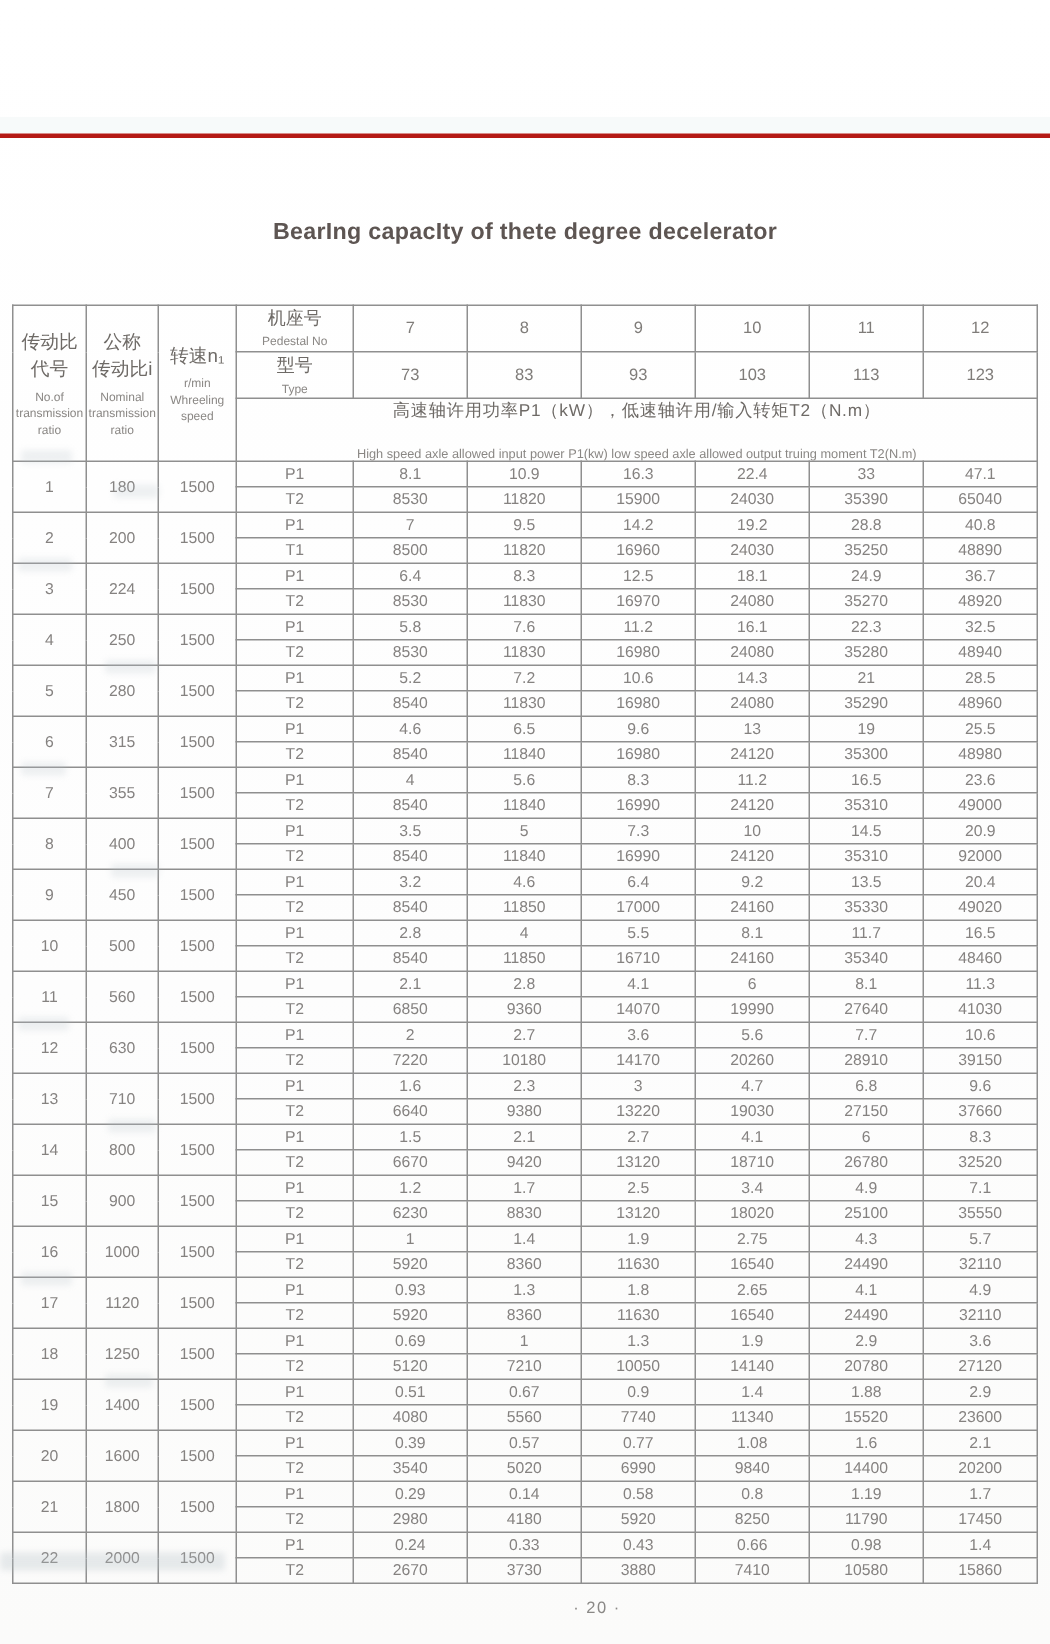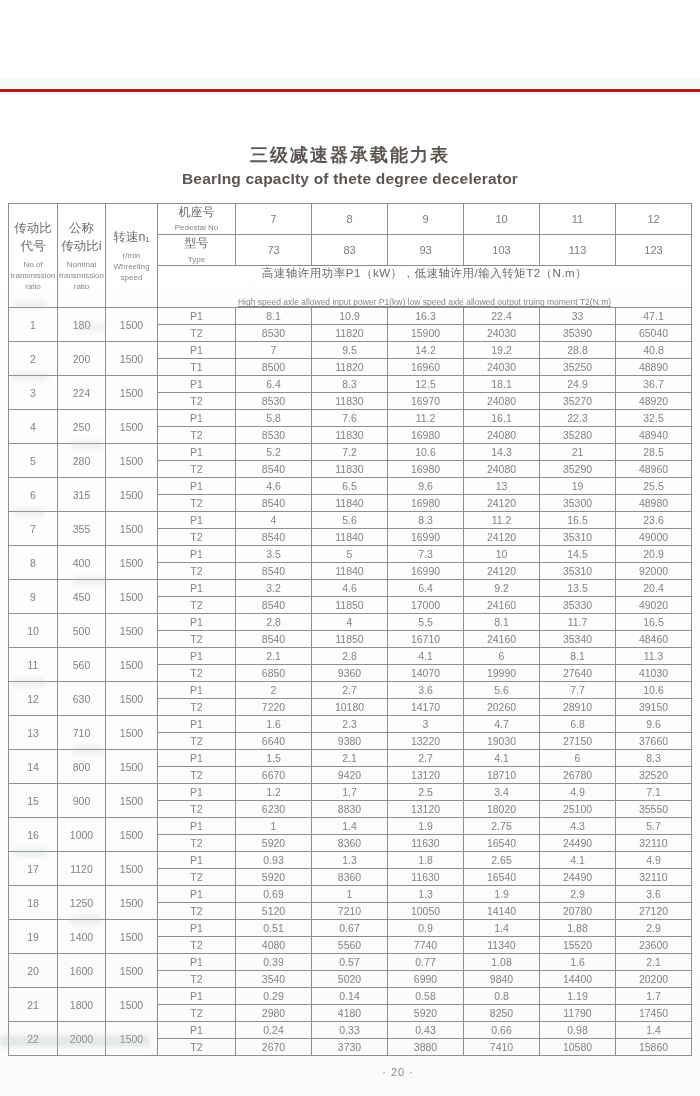--- a/index.html
+++ b/index.html
@@ -25,38 +25,37 @@
   col.c1{width:49px;} col.c2{width:48px;} col.c3{width:52px;} col.c4{width:78px;}
   tr.hdr-a td{height:26px;}
   tr.hdr-b td{height:27px;}
   tr.note-row td{height:37px;}
   .hdr-num{font-size:11px;color:#807d7a;}
   .zh{font-size:12px;color:#6e6a66;line-height:1.45;white-space:pre-line;display:block;}
   .en{font-size:8px;color:#8a8784;line-height:1.35;white-space:pre-line;display:block;margin-top:2px;}
   .left-hdr .zh{font-size:12.5px;}
   .left-hdr .en{margin-top:5px;}
   .note-zh{font-size:11.5px;color:#6e6a66;display:block;letter-spacing:.5px;}
-  .note-en{font-size:8.5px;color:#8a8784;display:block;margin-top:16px;text-decoration:underline;}
+  .note-en{font-size:8.5px;color:#8a8784;display:block;margin-top:16px;}
   tr.dr td{height:16px;font-size:10.5px;color:#858280;}
   td.c-no,td.c-ratio,td.c-speed{font-size:11px;color:#817e7b;}
   .page-num{
     position:absolute;left:0;top:1066px;width:700px;text-align:center;
     font-size:11px;color:#8a8886;letter-spacing:1px;padding-left:48px;
   }
   
   .ghost{position:absolute;background:#b4bfc6;opacity:.22;filter:blur(2px);border-radius:2px;}
 </style>
 </head>
 <body>
 
 <div class="top-band"></div>
 <div class="red-rule"></div>
 
 <div class="titles">
-  <div class="title-zh">三级减速器承载能力表</div>
   <div class="title-en">BearIng capacIty of thete degree decelerator</div>
 </div>
 
 <table class="cap">
   <colgroup>
     <col class="c1">
       <col class="c2">
       <col class="c3">
       <col class="c4">
     <col>

